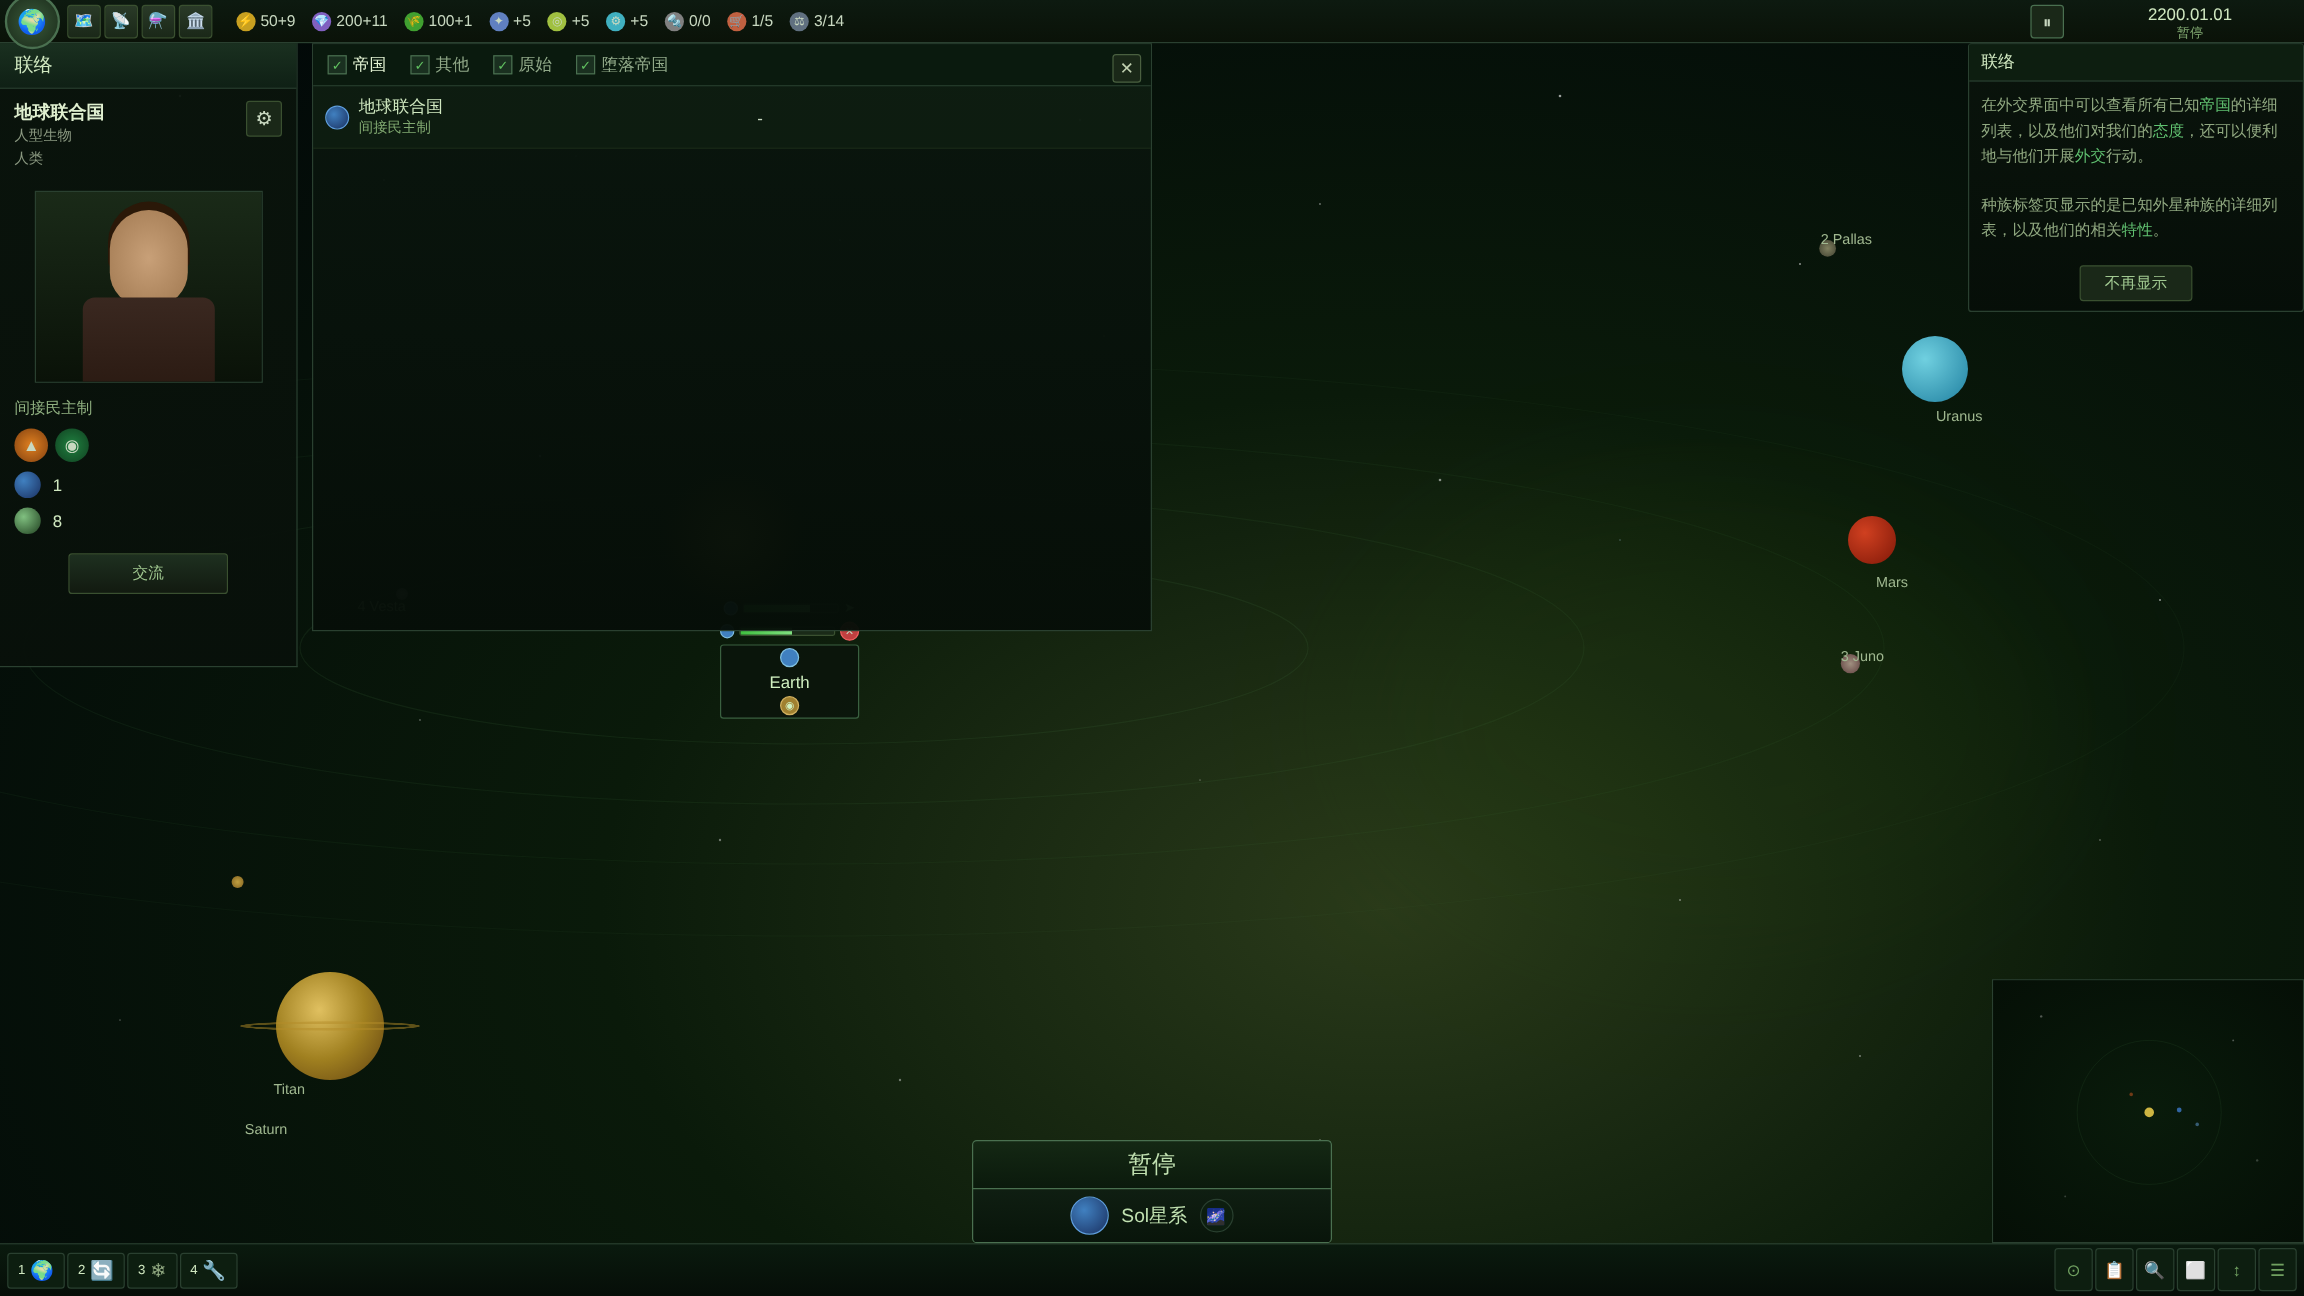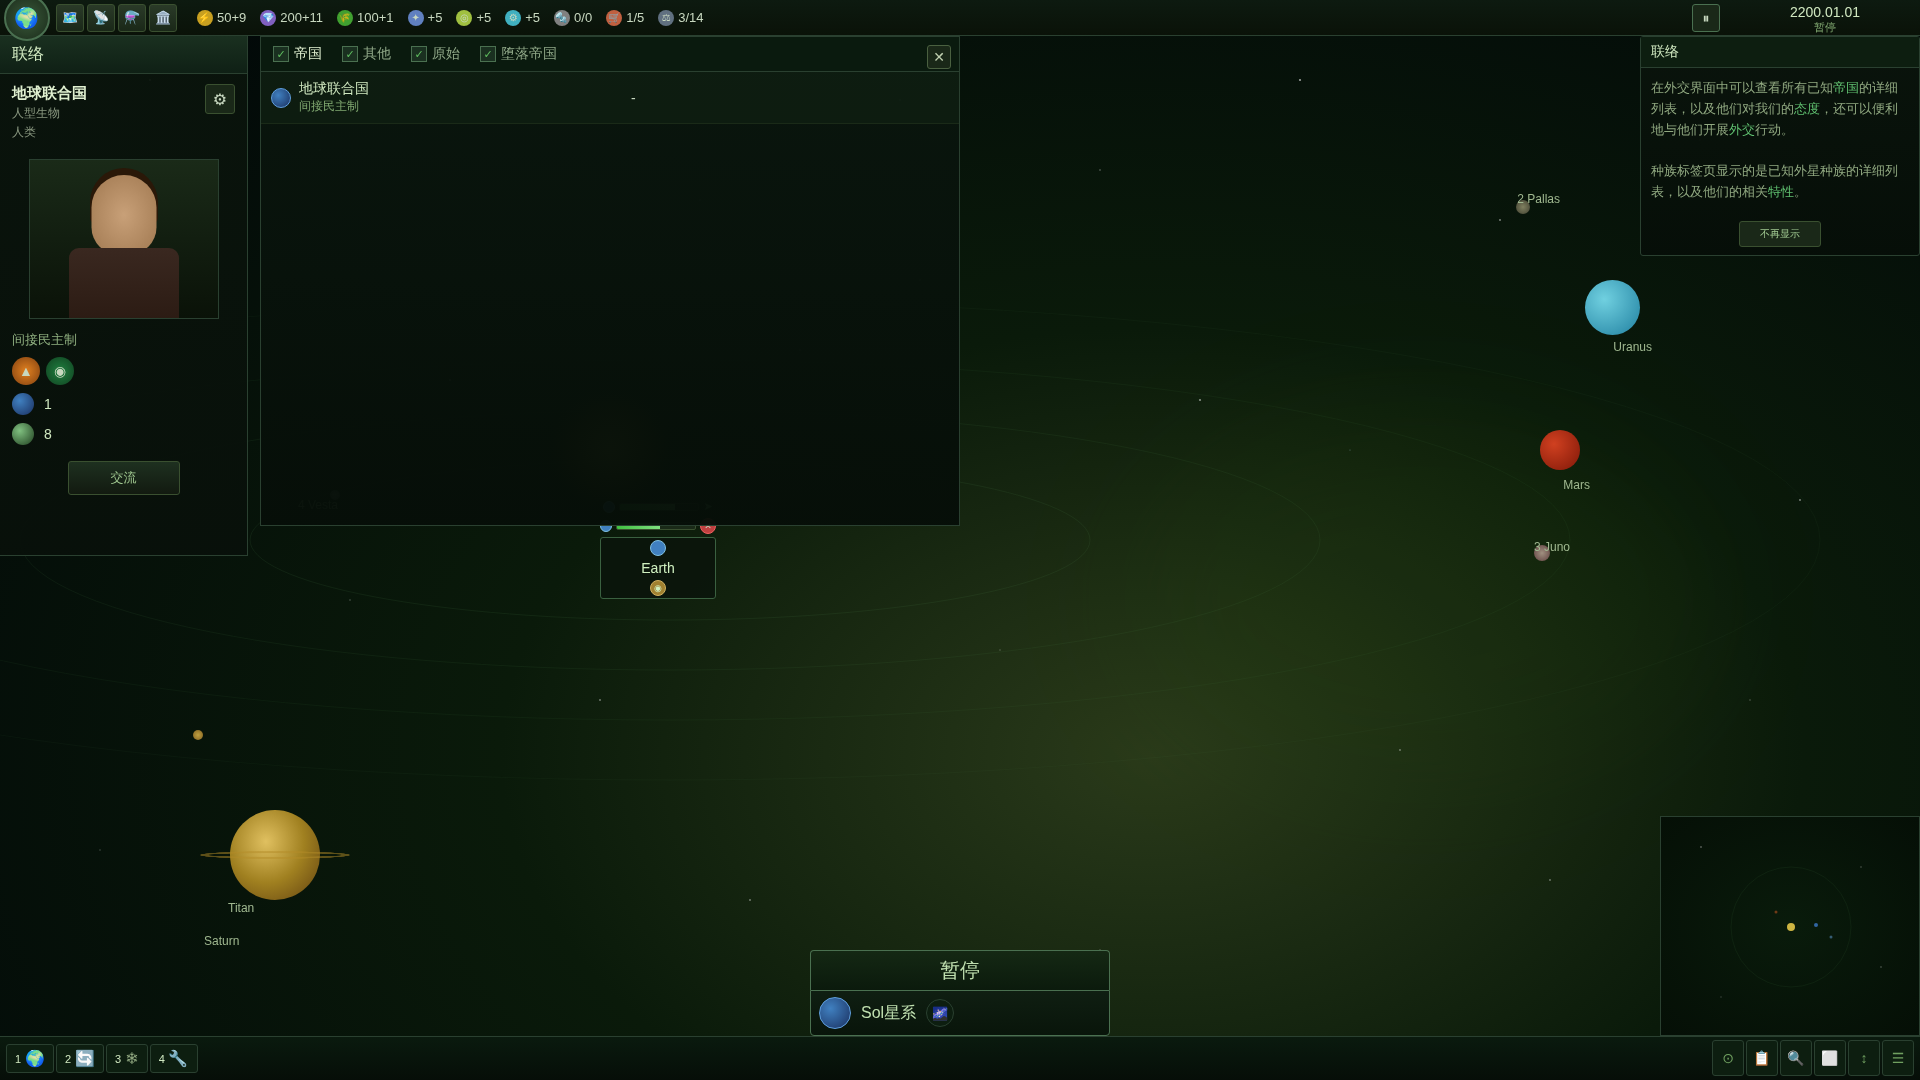--- a/index.html
+++ b/index.html
@@ -302,21 +302,21 @@
     .diplo-bar {
       height: 12px;
       background: #0a1208;
       border: 1px solid #2a3820;
       border-radius: 2px;
     }
 
     .exchange-btn {
       display: block;
       margin: 12px auto;
-      width: 112px;
+      width: 133px;
       padding: 7px 0;
       background: linear-gradient(180deg, #1e3020 0%, #121a10 100%);
       border: 1px solid #3a5030;
       border-radius: 3px;
       color: #a0c890;
       font-size: 13px;
       text-align: center;
       cursor: pointer;
     }
 
@@ -451,21 +451,21 @@
     }
 
     .no-show-btn {
       display: block;
       margin: 8px auto;
       padding: 5px 20px;
       background: #1a2818;
       border: 1px solid #3a5030;
       border-radius: 3px;
       color: #a0c890;
-      font-size: 10px;
+      font-size: 13px;
       cursor: pointer;
     }
 
     
     #bottom-bar {
       position: absolute;
       bottom: 0;
       left: 0;
       width: 100%;
       height: 44px;
@@ -524,20 +524,21 @@
       background: linear-gradient(180deg, rgba(15,30,18,0.95) 0%, rgba(8,20,10,0.95) 100%);
       border: 1px solid #4a7050;
       border-radius: 0 0 4px 4px;
       padding: 6px 8px;
       display: flex;
       align-items: center;
       gap: 10px;
       font-size: 16px;
       color: #c0e0b0;
       min-width: 300px;
+      justify-content: center;
     }
 
     
     #minimap-area {
       position: absolute;
       bottom: 44px;
       right: 0;
       width: 260px;
       height: 260px;
       background: rgba(5,12,6,0.8);

